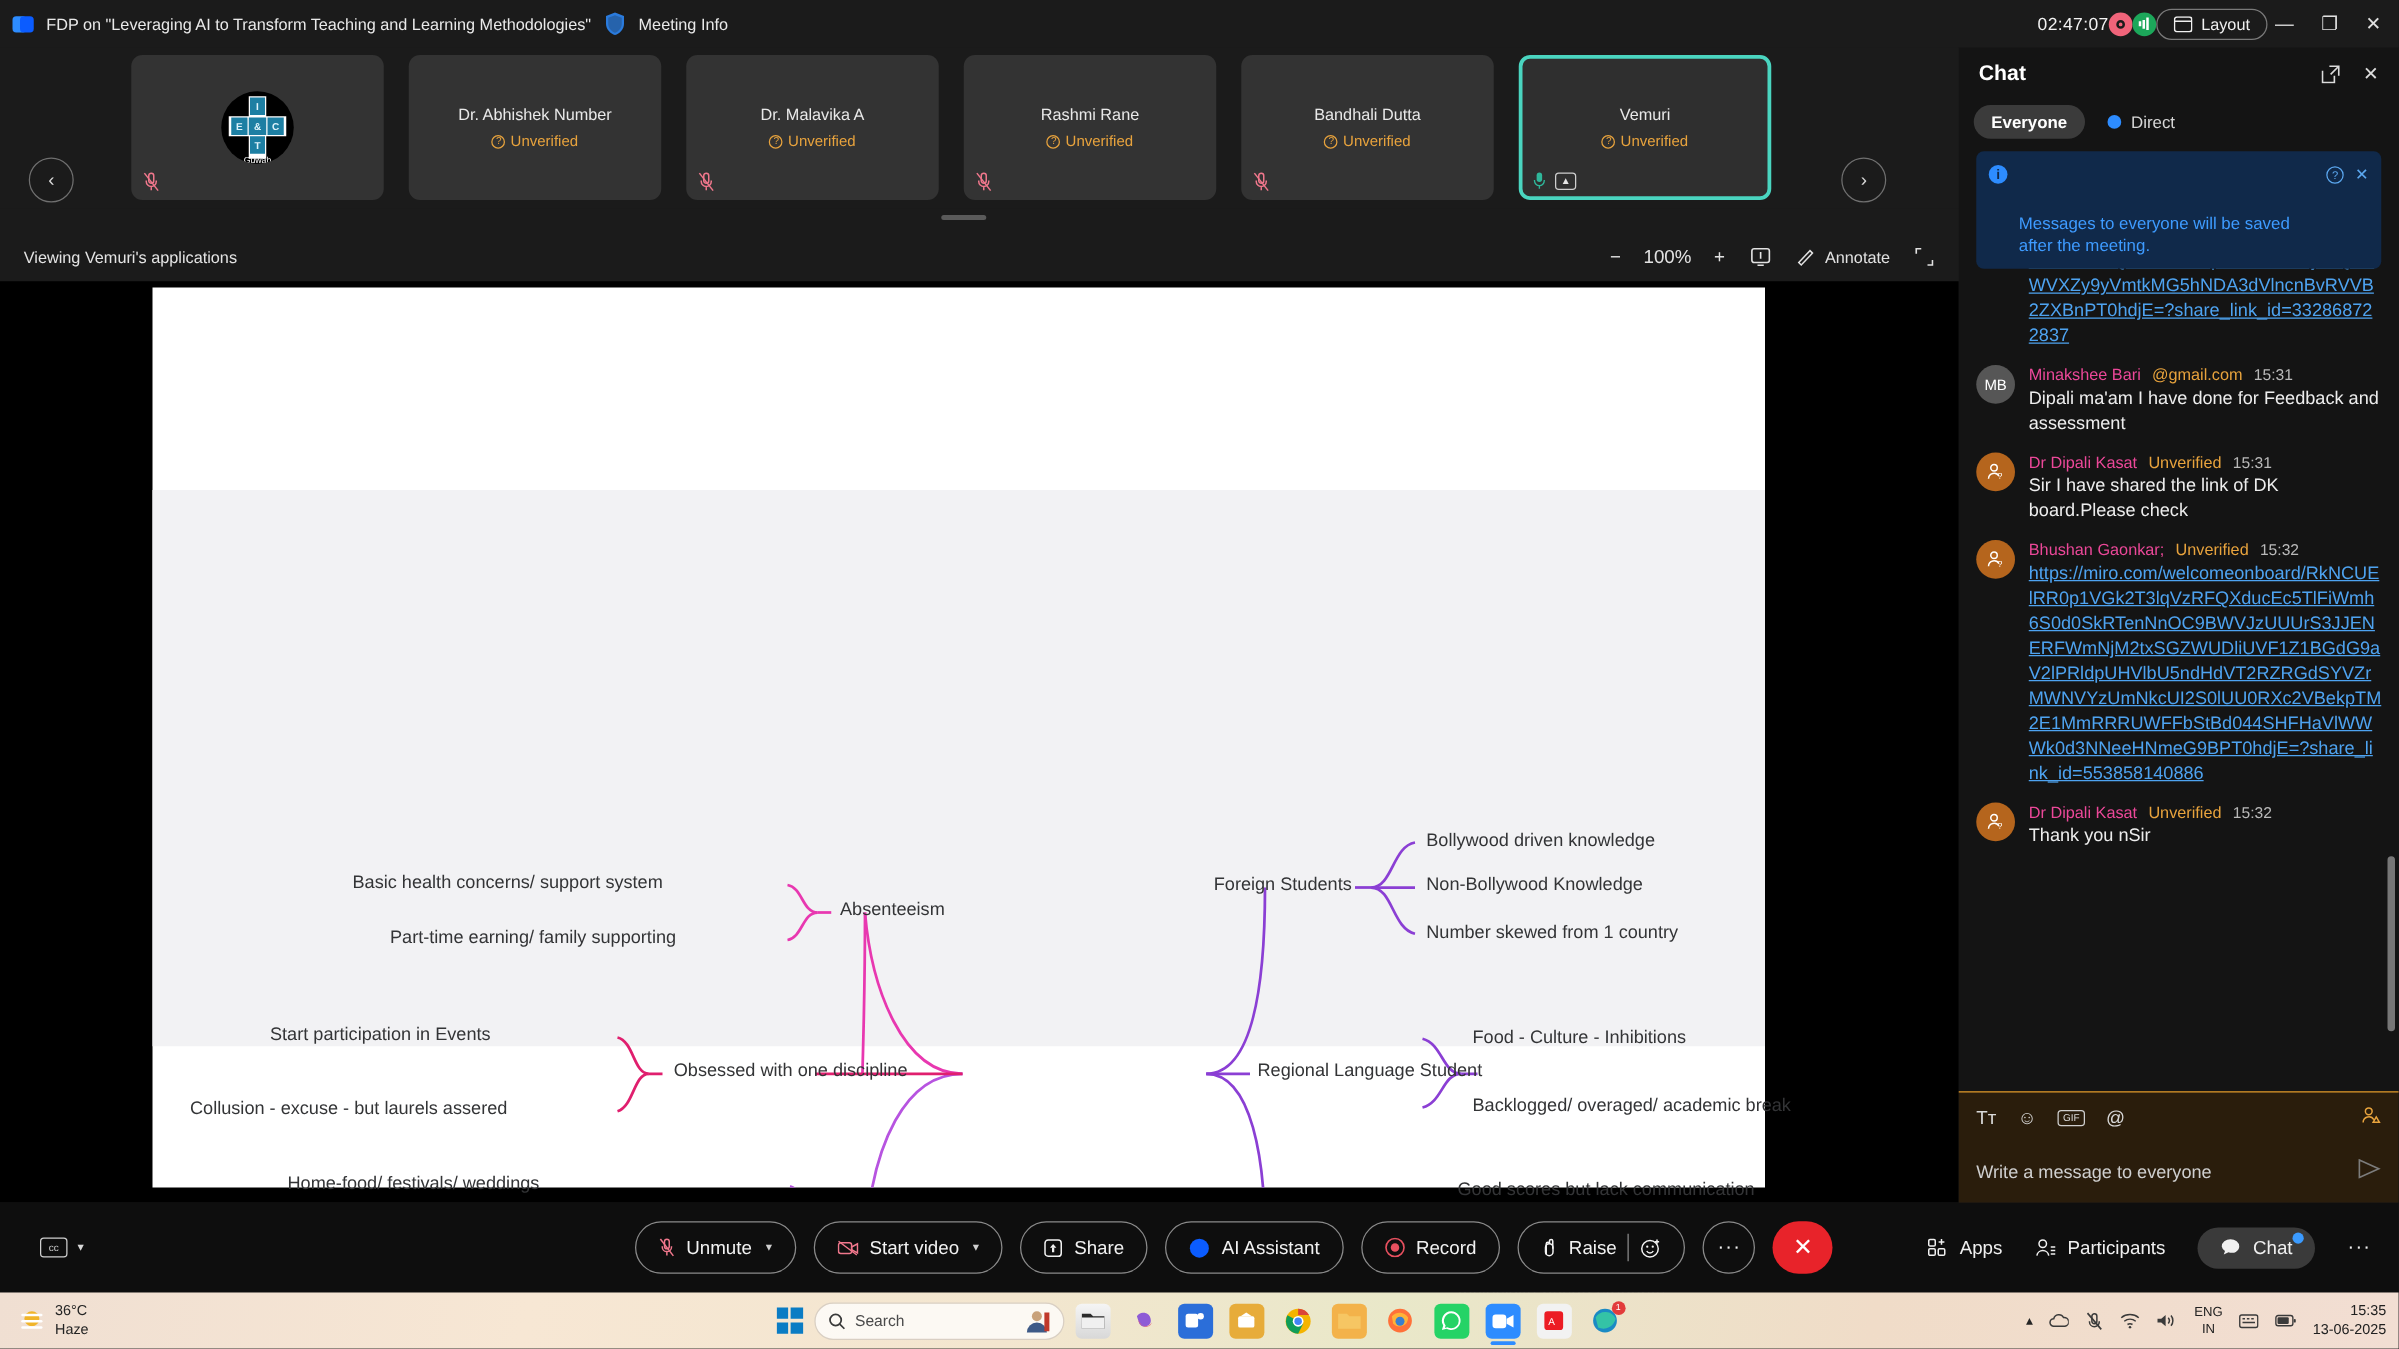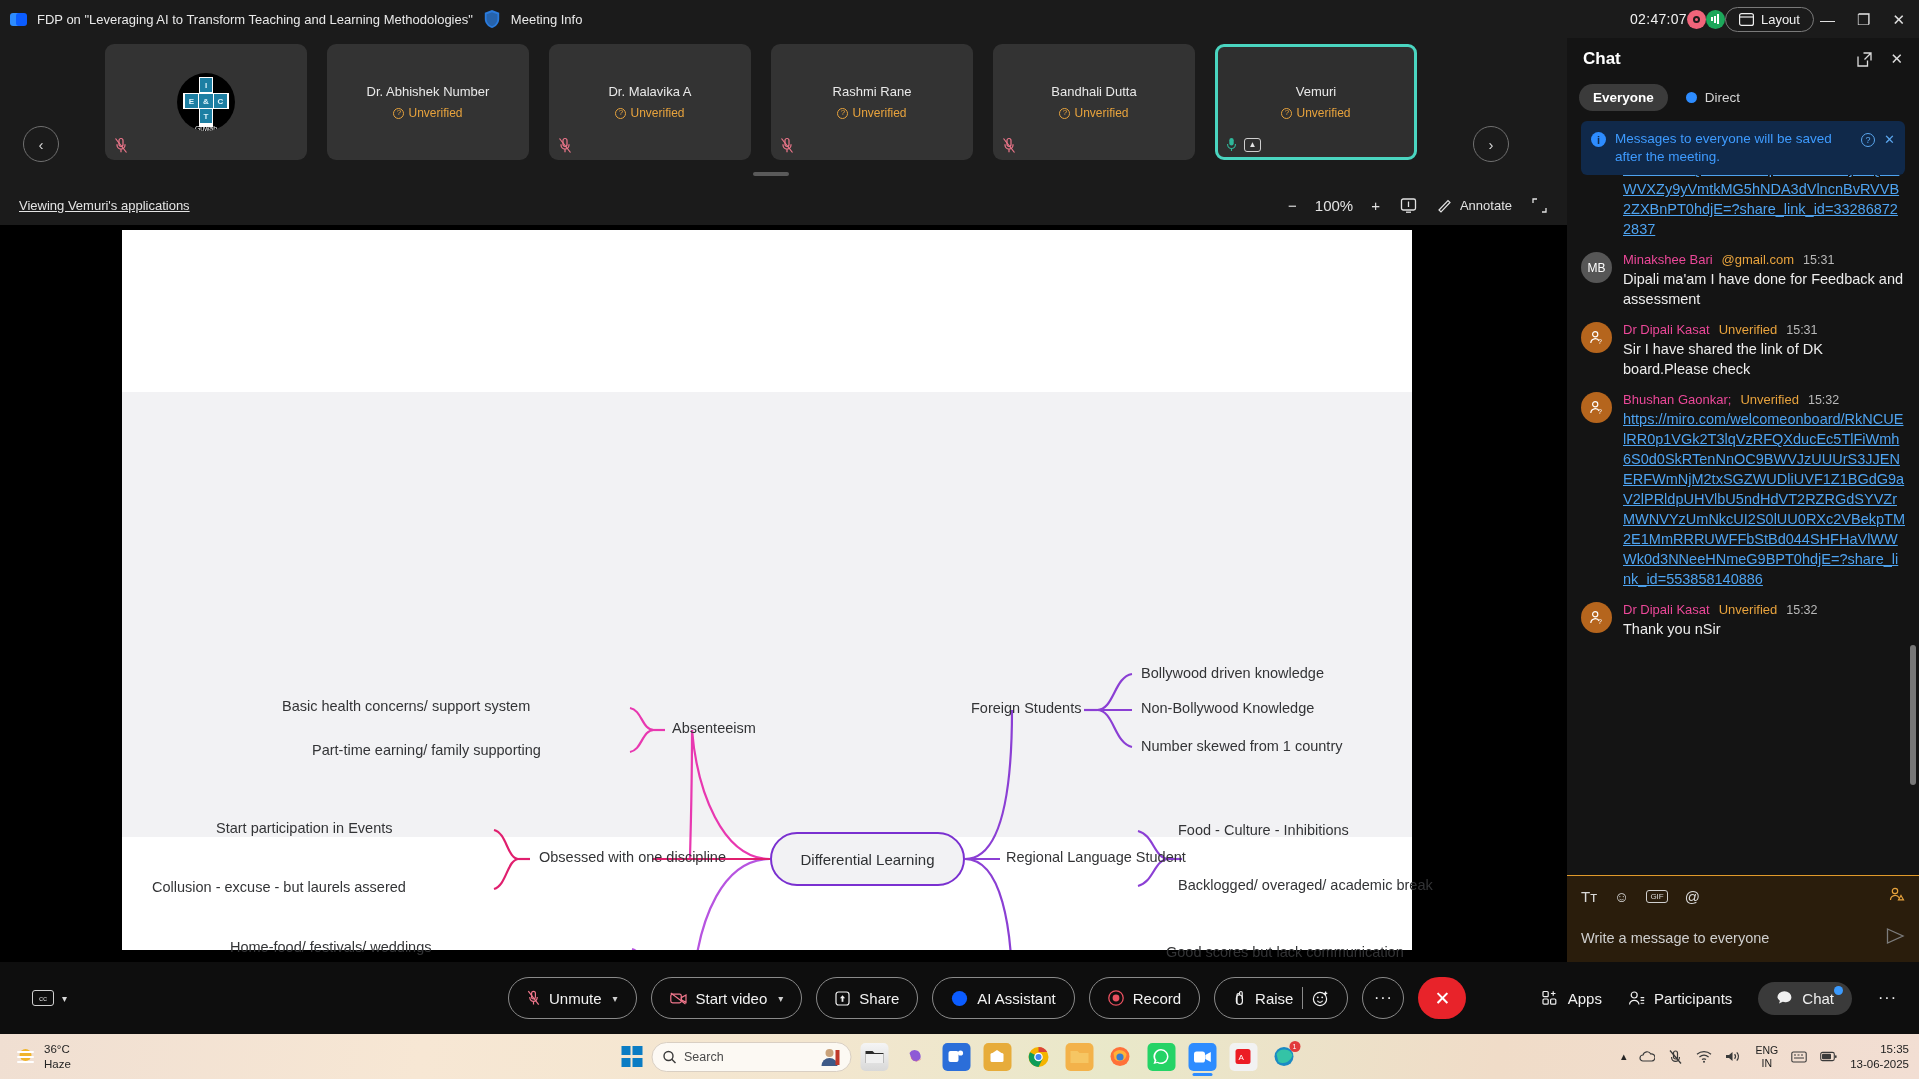--- a/index.html
+++ b/index.html
@@ -84,21 +84,21 @@
      display:flex;align-items:center;justify-content:center;color:#e5e5e5;font-size:8px;}
 
   .drag-handle { position:absolute; left:753px; top:172px; width:36px; height:4px;
      border-radius:2px; background:#5a5a5a; }
 
   
   .viewbar {
     position:absolute; left:0; top:185px; width:1567px; height:40px;
     display:flex; align-items:center;
   }
-  .viewing-txt { color:#e4e4e4; font-size:13px; padding-left:19px;text-decoration:underline; }
+  .viewing-txt { color:#e4e4e4; font-size:13px; padding-left:19px; }
   .view-right { margin-left:auto; display:flex; align-items:center; gap:20px; padding-right:20px; color:#e2e2e2; font-size:13px;}
   .zoom-grp { display:flex; align-items:center; gap:18px; }
   .zoom-grp span { font-size:15px; }
   .zoom-pct { font-size:13px; }
   .annotate { display:flex; align-items:center; gap:7px; }
 
   
   .stage {
     position:absolute; left:0; top:225px; width:1567px; height:737px; background:#000;
   }
@@ -160,21 +160,21 @@
   }
   .tab-pill.sel { background:#3b3b3b; }
   .tab-direct { display:flex;align-items:center;gap:8px;color:#d6d6d6;font-size:13.5px;padding:6px 8px; }
   .bluecircle { width:11px;height:11px;border-radius:50%;background:#2d8cff; }
   .notice {
     margin:0 14px; background:#10294a; border-radius:6px; padding:9px 10px;
     display:flex; align-items:flex-start; gap:9px;
   }
   .notice .i-ico { width:15px;height:15px;border-radius:50%;background:#2d8cff;color:#10294a;
      font-size:11px; font-weight:bold; display:flex;align-items:center;justify-content:center; flex:0 0 auto; margin-top:2px;}
-  .notice-txt { color:#3e9bff; font-size:13.5px; line-height:1.35; flex:1; }
+  .notice-txt { color:#3e9bff; font-size:13.5px; line-height:1.35; flex:1;margin-top:40px; }
   .notice-act { display:flex;align-items:center;gap:9px;color:#5ba7ef;font-size:13px; margin-top:2px;}
   .qmark { width:14px;height:14px;border-radius:50%;border:1px solid #5ba7ef;display:flex;
      align-items:center;justify-content:center;font-size:9px;}
   .msgs {
     flex:1; overflow:hidden; padding:6px 14px 0 14px; position:relative;
   }
   .msg { display:flex; gap:11px; margin-bottom:13px; }
   .avatar {
     width:31px;height:31px;border-radius:50%;flex:0 0 auto;
     display:flex;align-items:center;justify-content:center;
@@ -424,21 +424,20 @@
         <path d="M1060 629 L 1047 629" fill="none" stroke="#8b3fd4" stroke-width="2.2"></path>
         <path d="M1047 629 C 1032 629, 1032 605, 1016 601" fill="none" stroke="#8b3fd4" stroke-width="2.2"></path>
         <path d="M1047 629 C 1032 629, 1032 652, 1016 656" fill="none" stroke="#8b3fd4" stroke-width="2.2"></path>
 
         <path d="M1003 760 L 1018 760" fill="none" stroke="#8b3fd4" stroke-width="2.2"></path>
         <path d="M1018 760 C 1034 760, 1034 727, 1050 723" fill="none" stroke="#8b3fd4" stroke-width="2.2"></path>
         <path d="M1018 760 L 1050 760" fill="none" stroke="#8b3fd4" stroke-width="2.2"></path>
         <path d="M1018 760 C 1034 760, 1034 793, 1050 797" fill="none" stroke="#8b3fd4" stroke-width="2.2"></path>
       </svg>
 
-      <div class="mm-center">Differential Learning</div>
 
       <div class="mm-label" style="left:160px; top:468px;">Basic health concerns/ support system</div>
       <div class="mm-label" style="left:190px; top:512px;">Part-time earning/ family supporting</div>
       <div class="mm-label" style="left:550px; top:490px;">Absenteeism</div>
 
       <div class="mm-label" style="left:94px; top:590px;">Start participation in Events</div>
       <div class="mm-label" style="left:30px; top:649px;">Collusion - excuse - but laurels assered</div>
       <div class="mm-label" style="left:417px; top:619px;">Obsessed with one discipline</div>
 
       <div class="mm-label" style="left:108px; top:709px;">Home-food/ festivals/ weddings</div>

